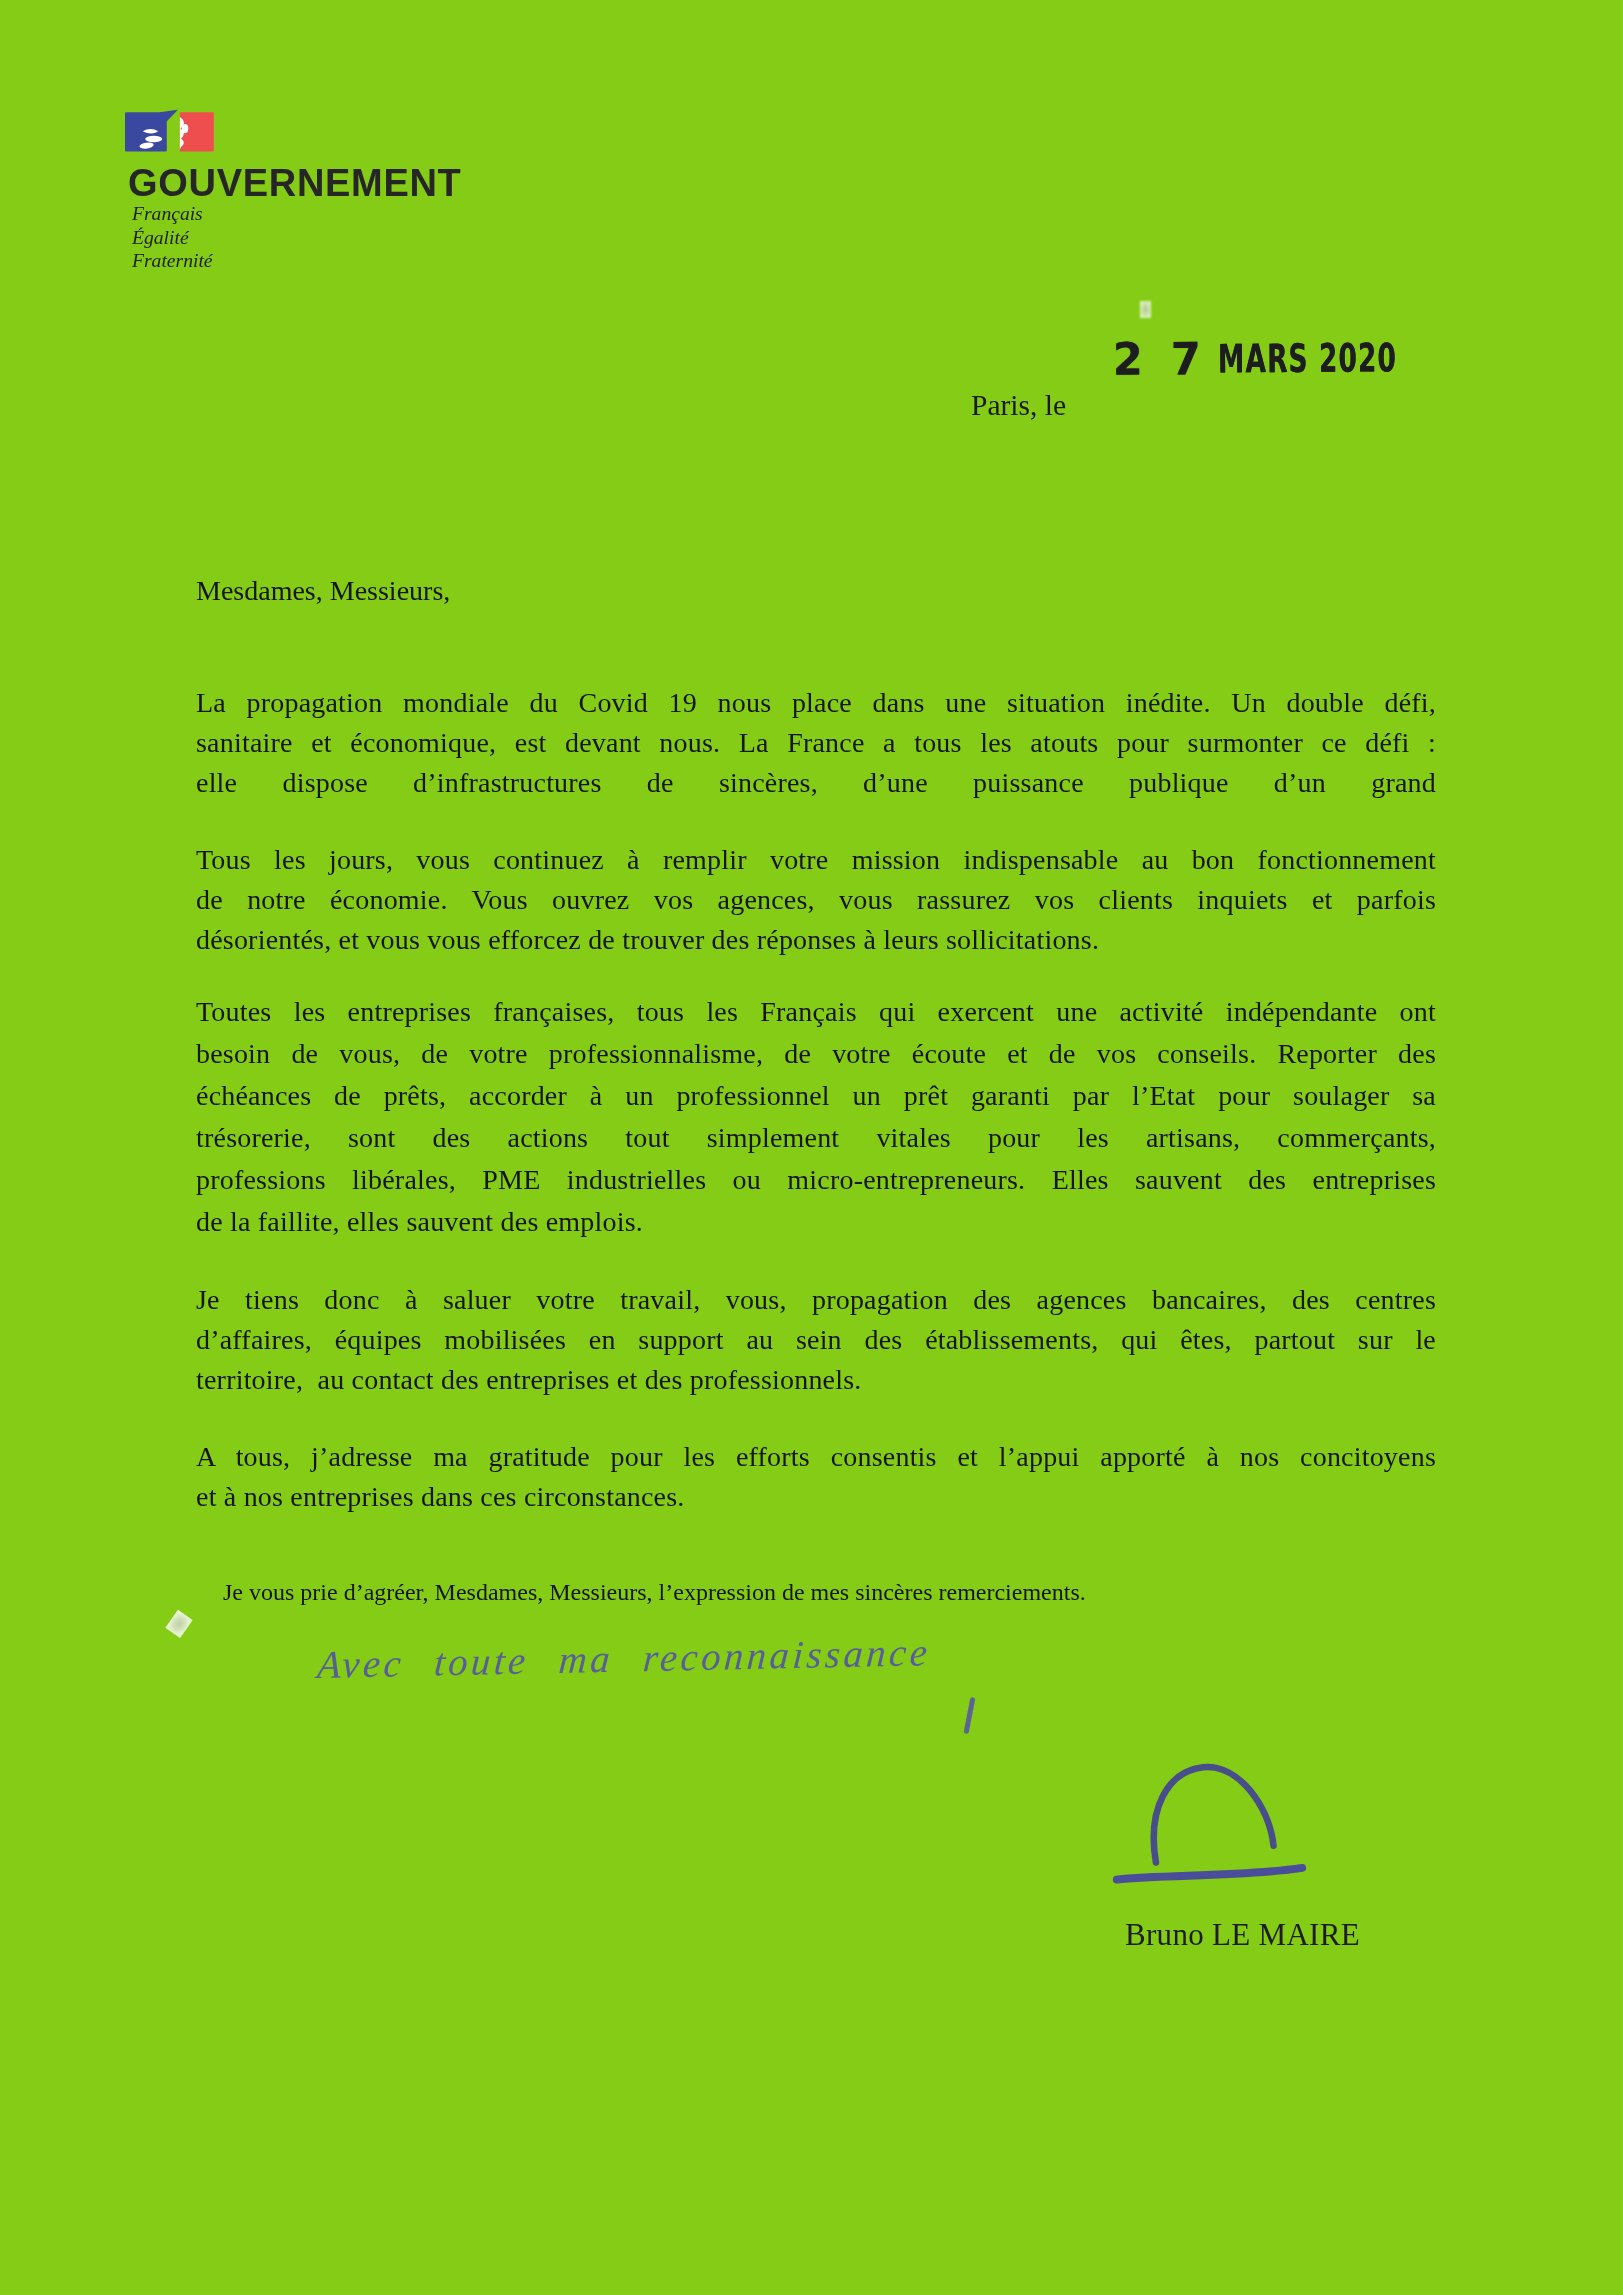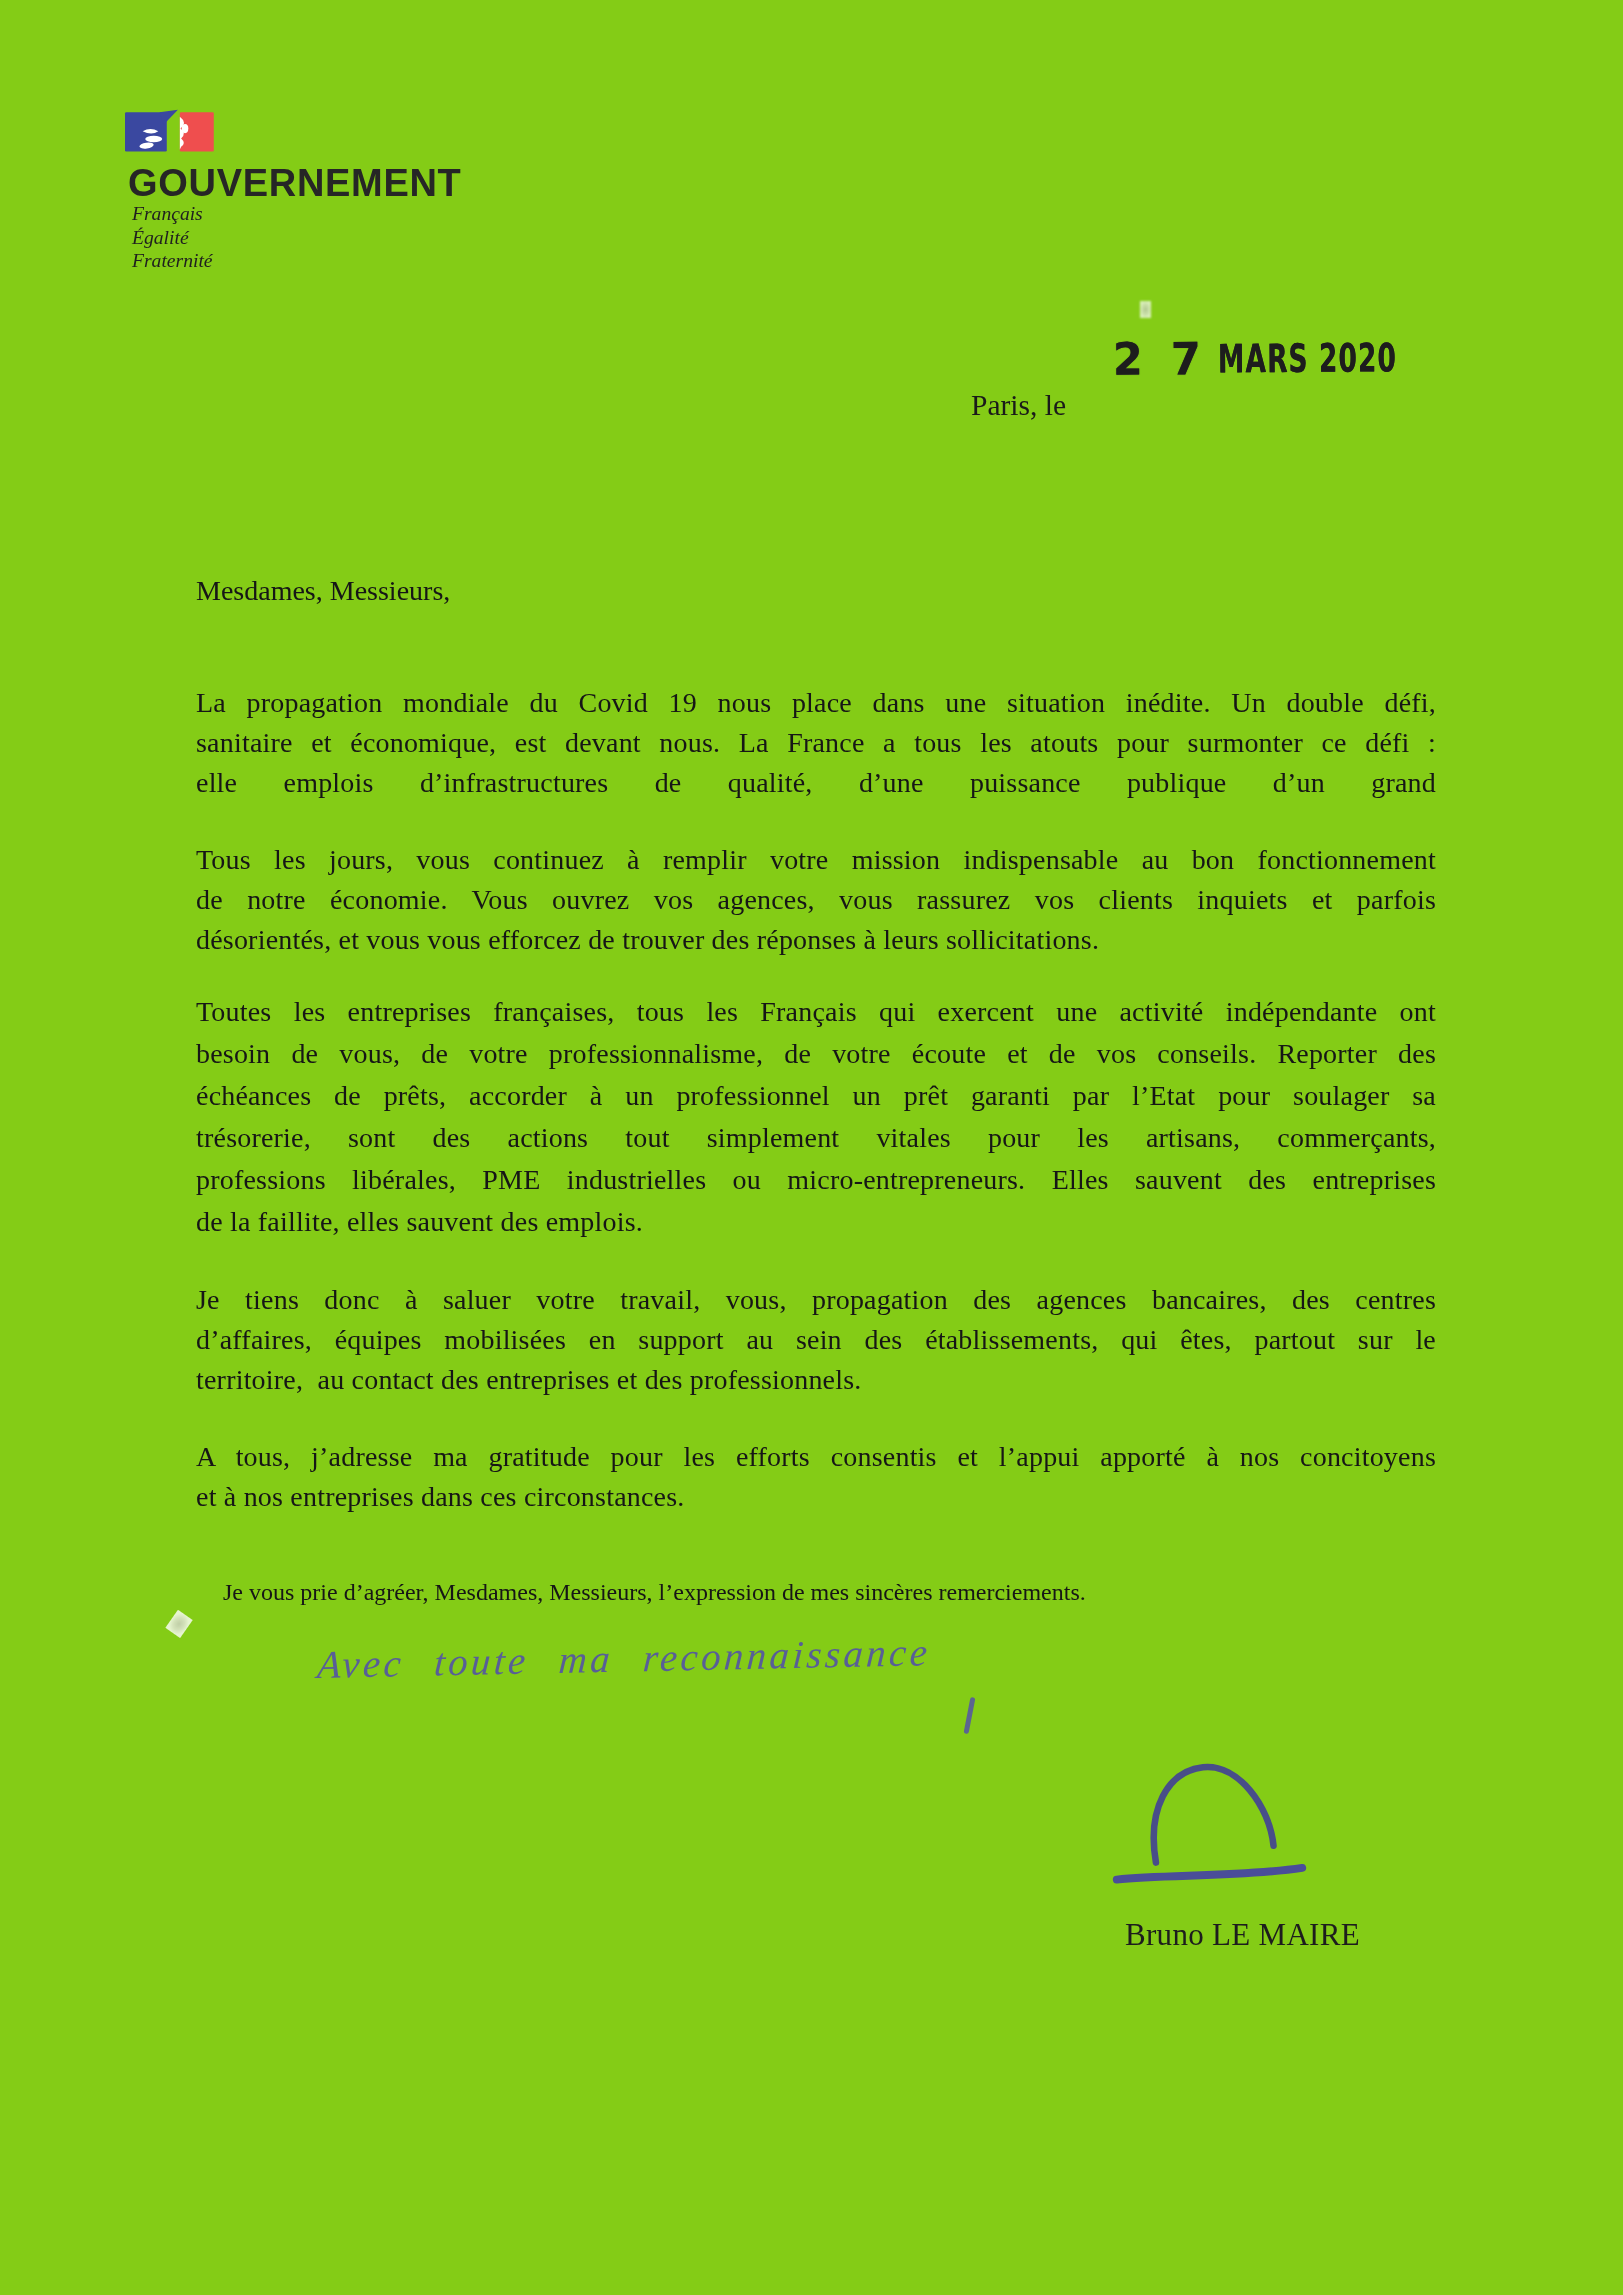--- a/index.html
+++ b/index.html
@@ -125,21 +125,21 @@
     <span class="stamp-rest">MARS 2020</span>
   </div>
   <div class="smudge-a"></div>
 
   <div class="salutation">Mesdames, Messieurs,</div>
 
   <div class="paragraphs">
       <div class="paragraph">
         <div class="line">La propagation mondiale du Covid 19 nous place dans une situation inédite. Un double défi,</div>
         <div class="line">sanitaire et économique, est devant nous. La France a tous les atouts pour surmonter ce défi :</div>
-        <div class="line">elle emplois d’infrastructures de qualité, d’une puissance publique d’un grand</div>
+        <div class="line">elle dispose d’infrastructures de sincères, d’une puissance publique d’un grand</div>
       </div>
       <div class="paragraph">
         <div class="line">Tous les jours, vous continuez à remplir votre mission indispensable au bon fonctionnement</div>
         <div class="line">de notre économie. Vous ouvrez vos agences, vous rassurez vos clients inquiets et parfois</div>
         <div class="line last">désorientés, et vous vous efforcez de trouver des réponses à leurs sollicitations.</div>
       </div>
       <div class="paragraph">
         <div class="line">Toutes les entreprises françaises, tous les Français qui exercent une activité indépendante ont</div>
         <div class="line">besoin de vous, de votre professionnalisme, de votre écoute et de vos conseils. Reporter des</div>
         <div class="line">échéances de prêts, accorder à un professionnel un prêt garanti par l’Etat pour soulager sa</div>

